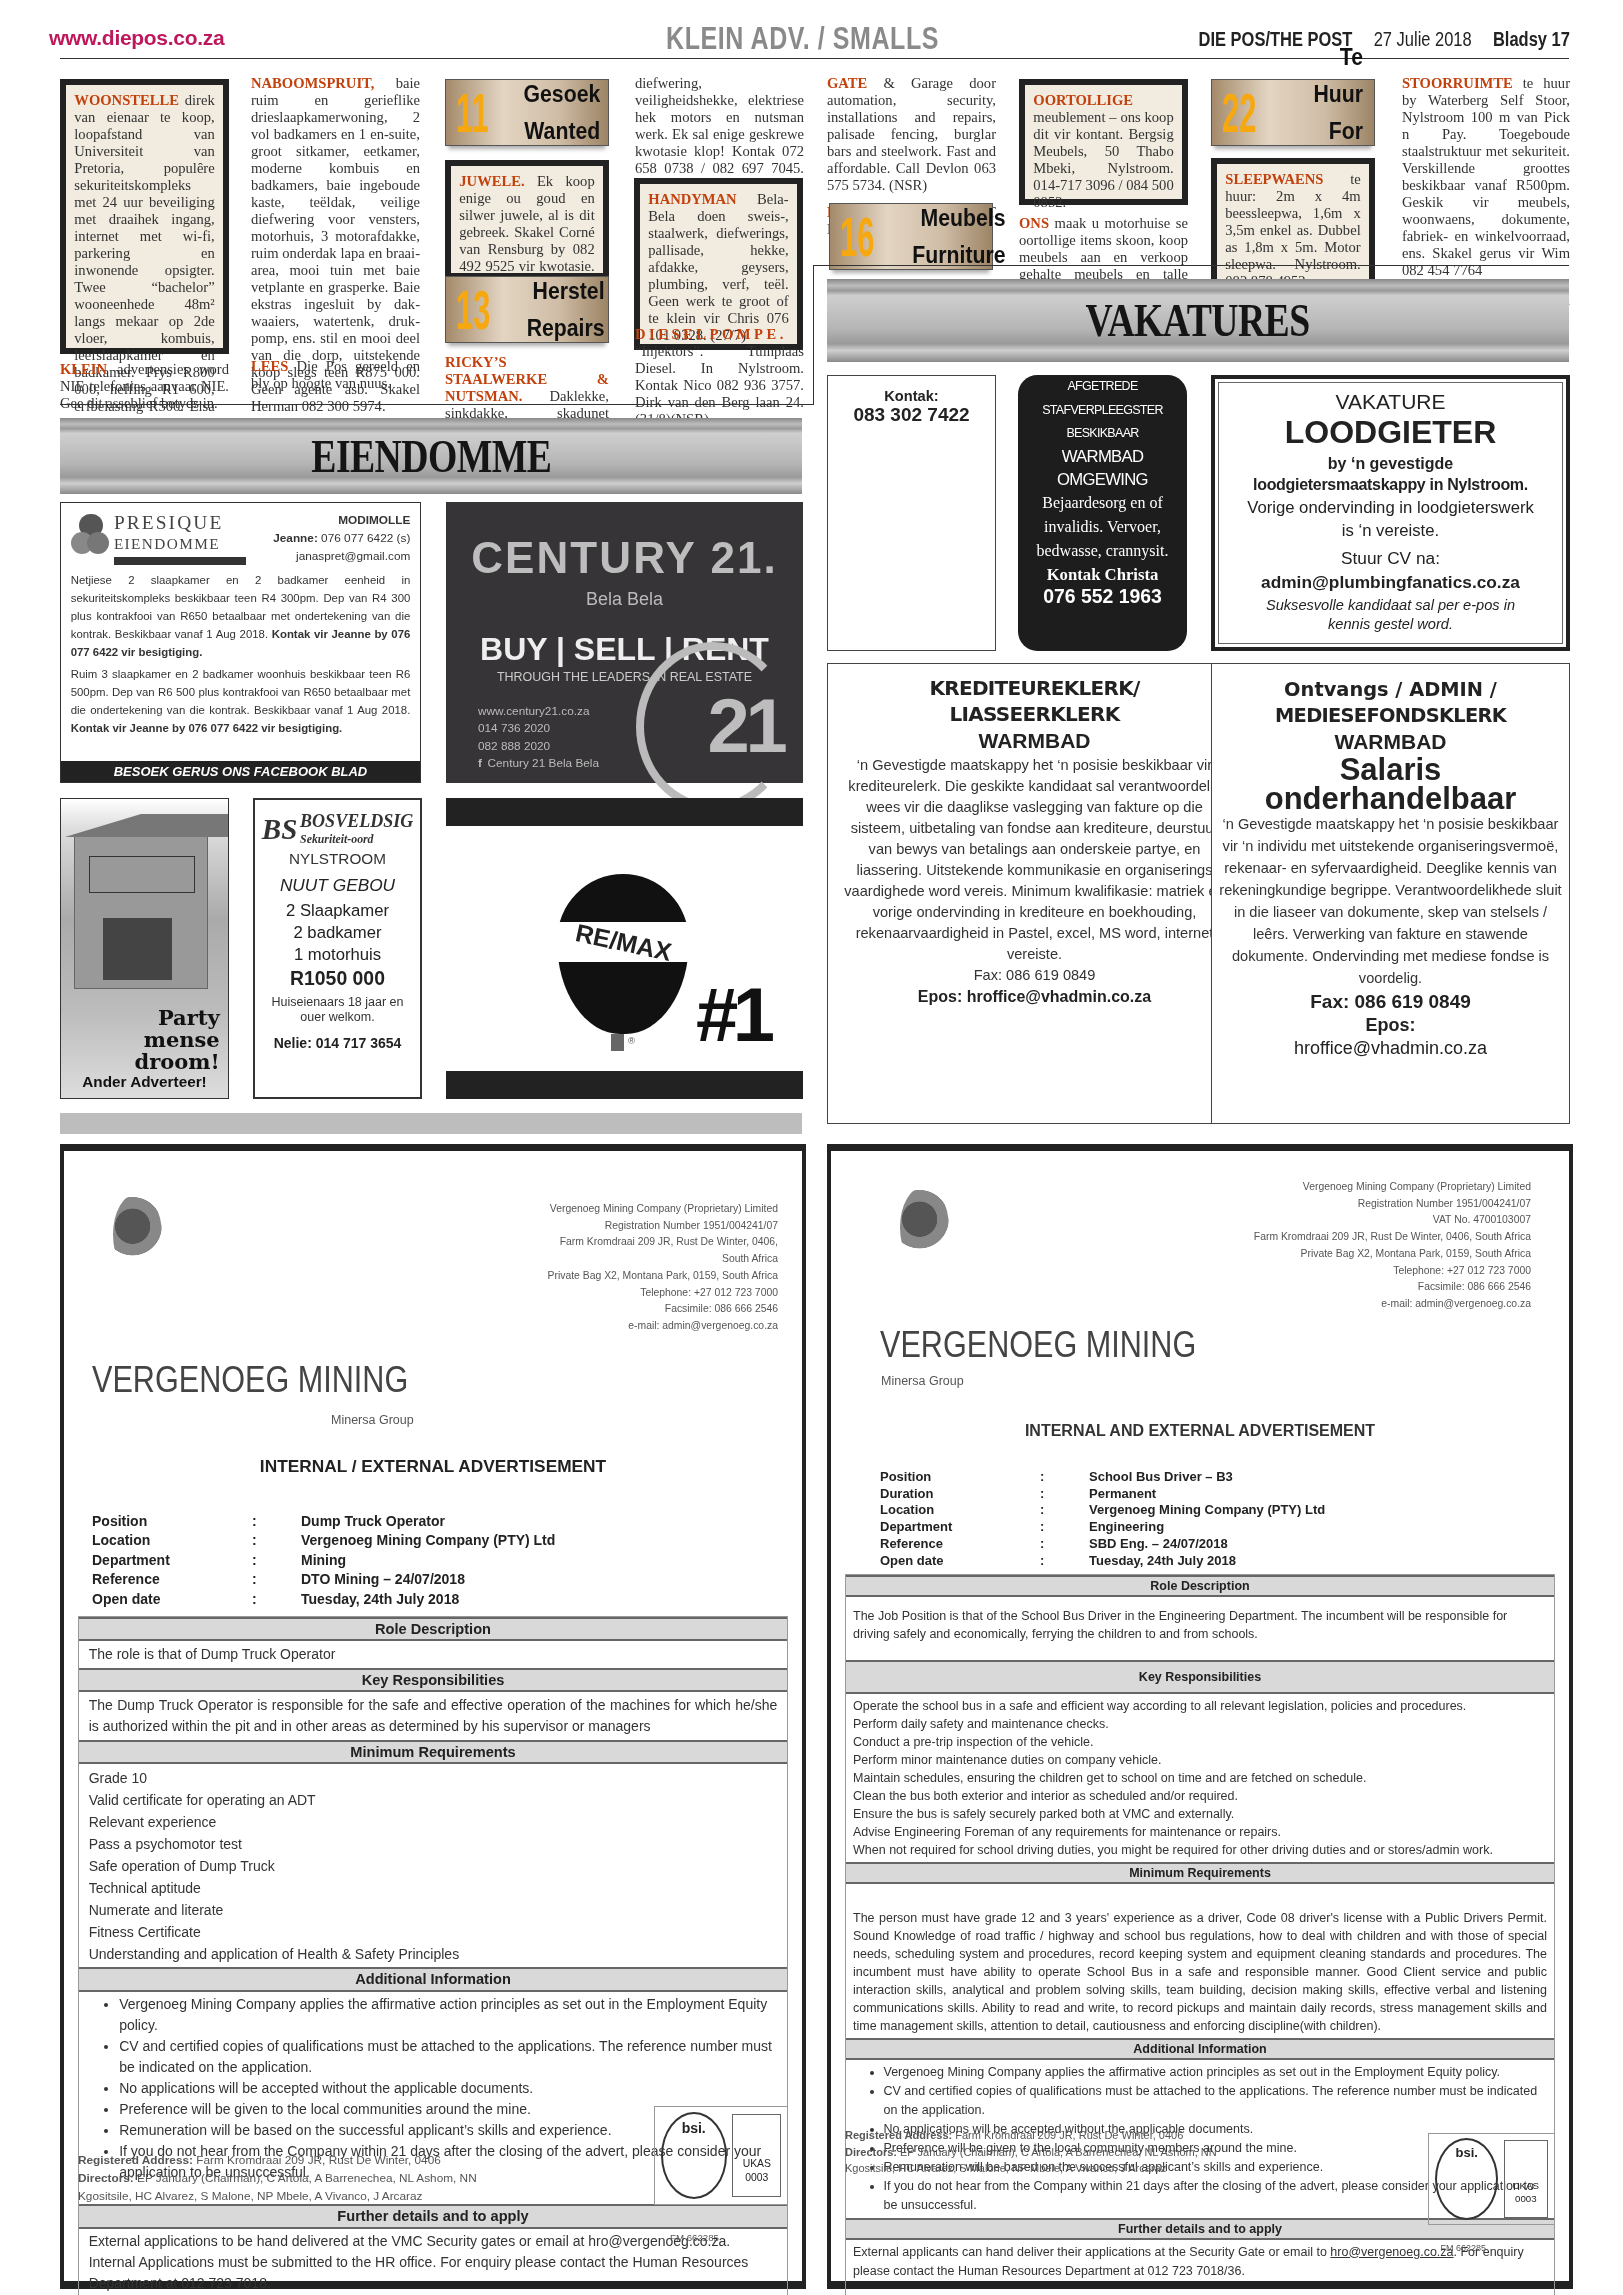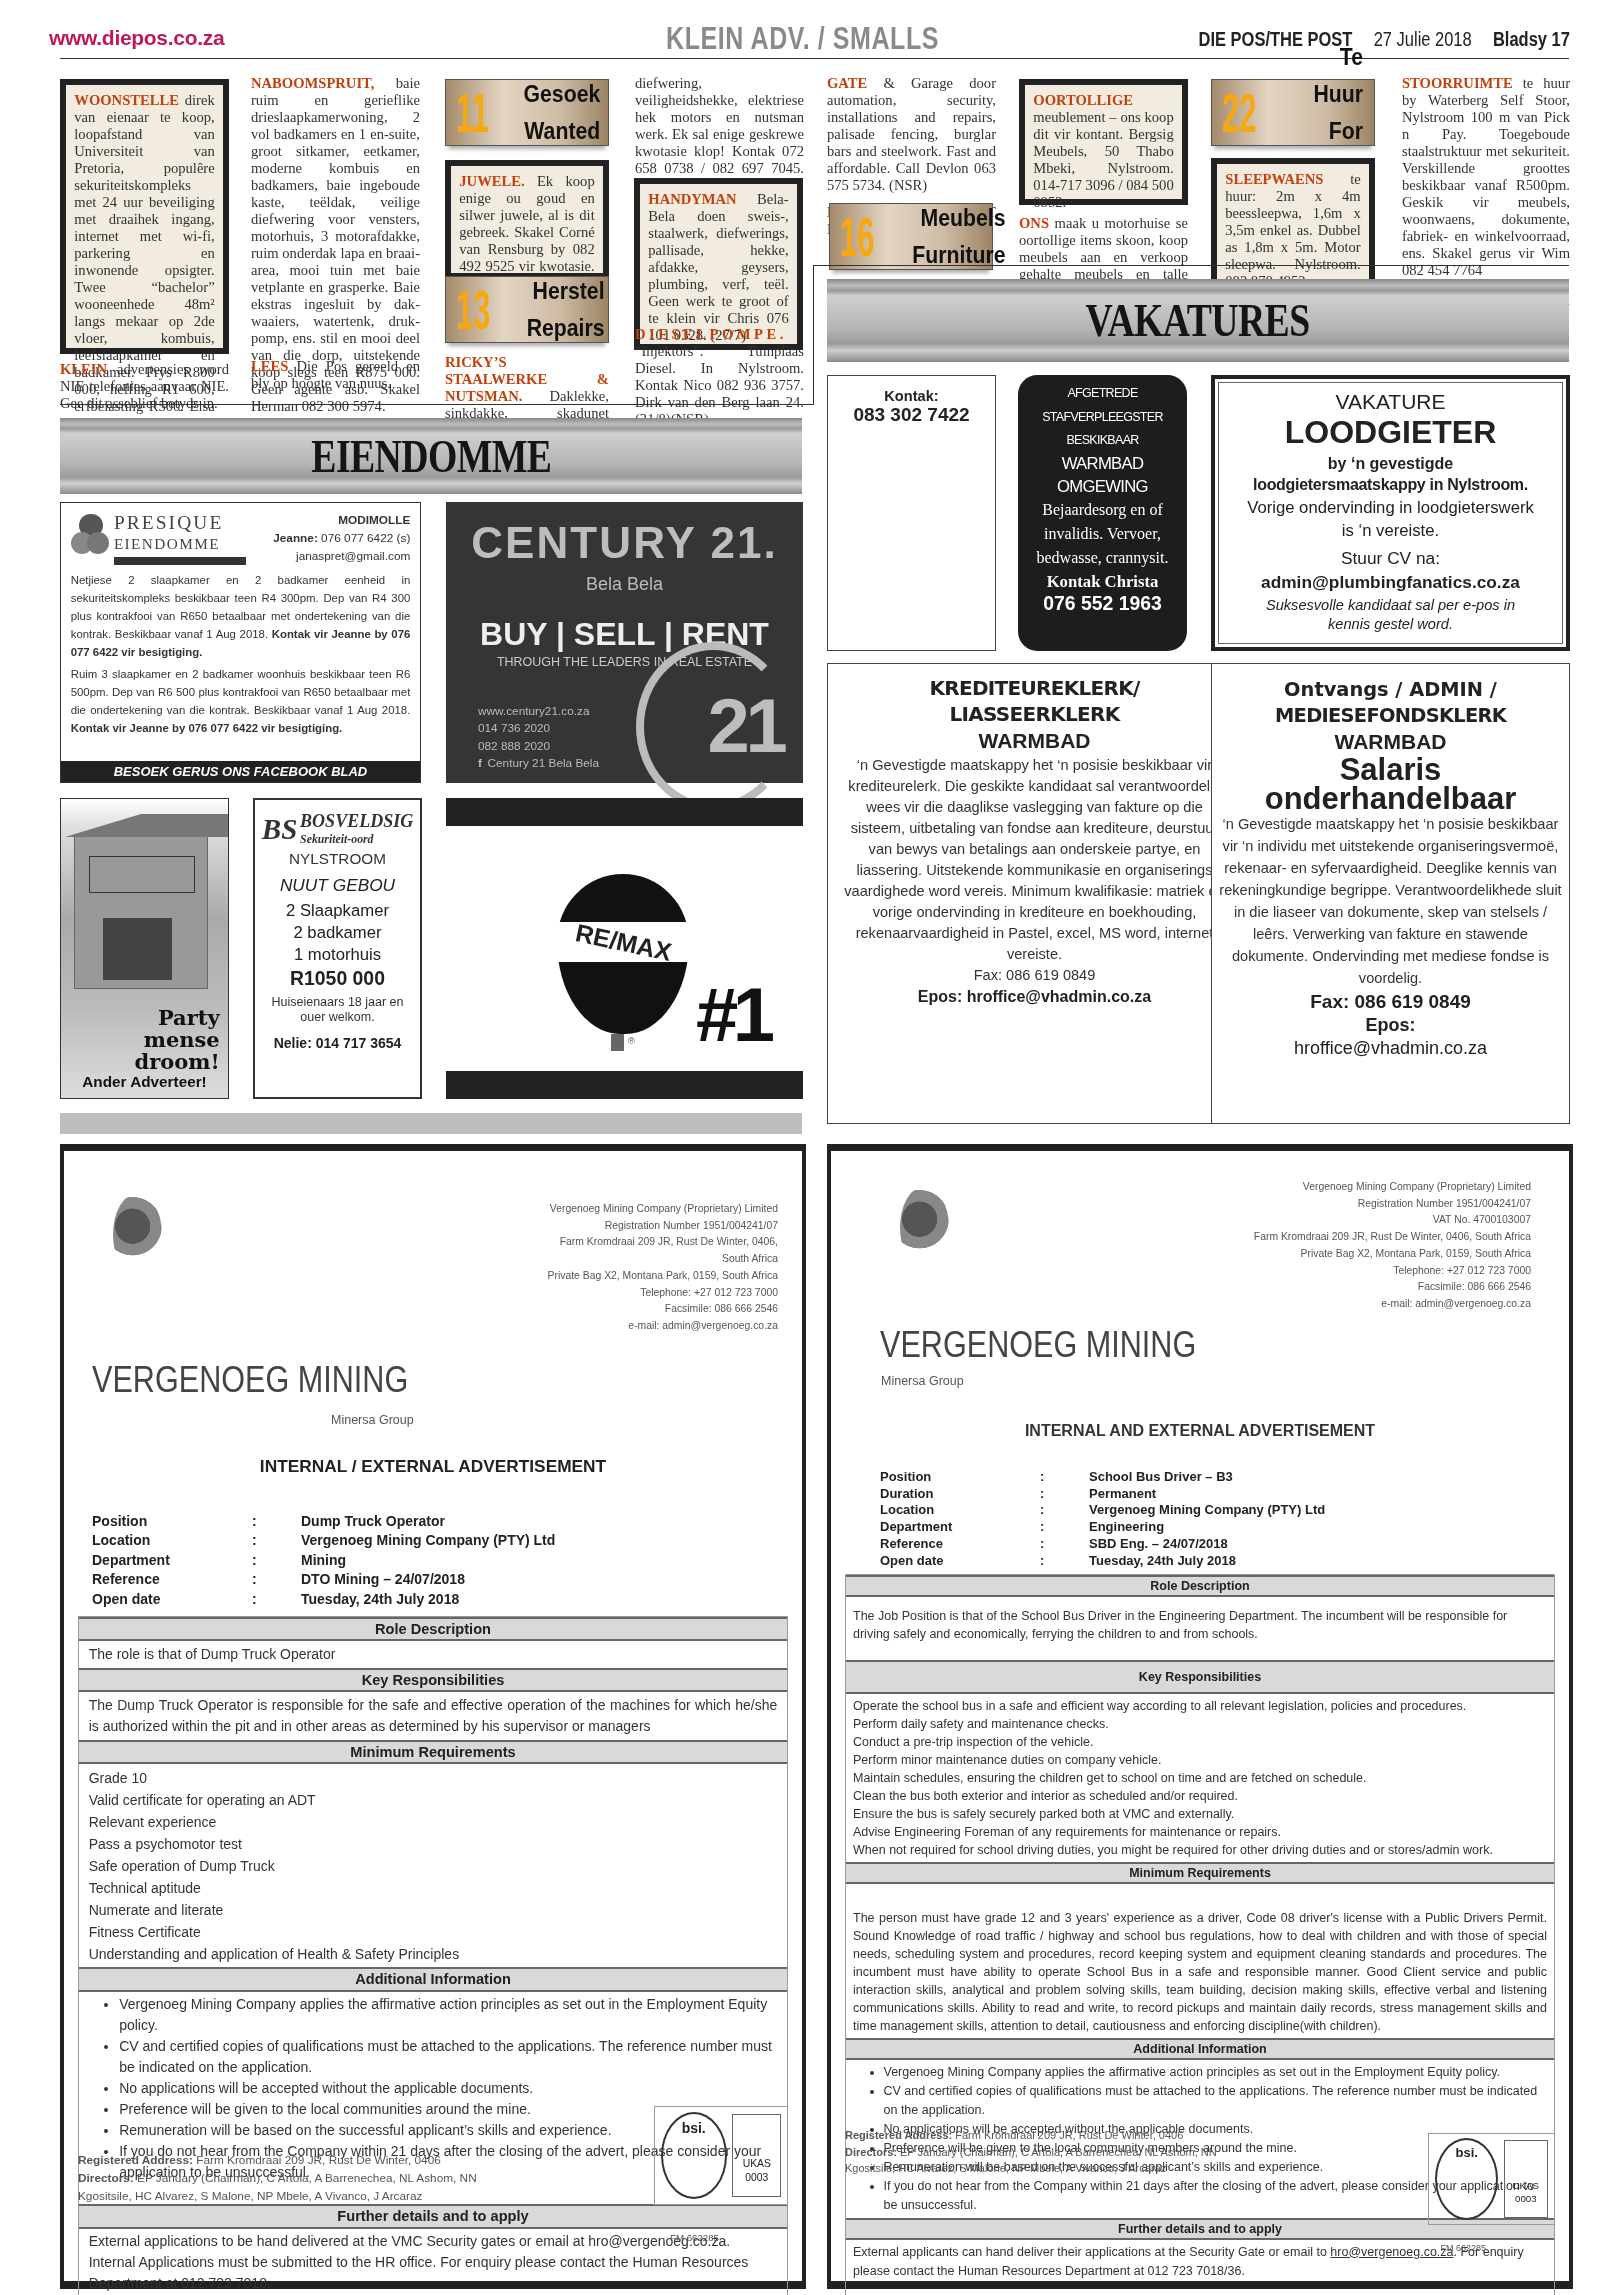--- a/index.html
+++ b/index.html
@@ -146,21 +146,21 @@
     </div>
   </div>
   <div style="padding:5.6px 9.7px;font-size:11.4px;line-height:18px;text-align:justify;color:#333;">
     <p style="margin:0 0 4.2px 0;"><span>Netjiese 2 slaapkamer en 2 badkamer eenheid in sekuriteitskompleks beskikbaar teen R4 300pm. Dep van R4 300 plus kontrakfooi van R650 betaalbaar met ondertekening van die kontrak. Beskikbaar vanaf 1 Aug 2018.</span> <b>Kontak vir Jeanne by 076 077 6422 vir besigtiging.</b></p>
     <p style="margin:0;"><span>Ruim 3 slaapkamer en 2 badkamer woonhuis beskikbaar teen R6 500pm. Dep van R6 500 plus kontrakfooi van R650 betaalbaar met die ondertekening van die kontrak. Beskikbaar vanaf 1 Aug 2018.</span> <b>Kontak vir Jeanne by 076 077 6422 vir besigtiging.</b></p>
   </div>
   <div class="abs" style="left:0;right:0;bottom:0;height:21px;background:#222;color:#fff;font-weight:bold;font-style:italic;font-size:13px;text-align:center;line-height:21px;">BESOEK GERUS ONS FACEBOOK BLAD</div>
 </div>
 
 <div class="abs ad c21" style="left:446px;top:502px;width:357px;height:281px;">
-  <div style="font-size:44px;font-weight:bold;letter-spacing:2.1px;padding-top:16px;color:#bdbdbd;">CENTURY 21.</div>
+  <div style="font-size:44px;font-weight:bold;letter-spacing:2.1px;padding-top:31px;color:#bdbdbd;">CENTURY 21.</div>
   <div style="font-size:18px;margin-top:5.6px;color:#bbb;">Bela Bela</div>
   <div style="font-size:32px;font-weight:bold;margin-top:21px;color:#eee;">BUY | SELL | RENT</div>
   <div style="font-size:12.5px;margin-top:2.8px;color:#ccc;">THROUGH THE LEADERS IN REAL ESTATE</div>
   <div style="position:absolute;left:32px;top:201px;text-align:left;font-size:11.8px;line-height:17.3px;color:#bbb;">
     <div>www.century21.co.za</div>
     <div>014 736 2020</div>
     <div>082 888 2020</div>
     <div><span style="font-weight:bold;margin-right:5.6px;">f</span><span>Century 21 Bela Bela</span></div>
   </div>
   <div style="position:absolute;right:12.5px;bottom:-28px;width:139px;height:153px;border:8.3px solid #bbb;border-right-color:transparent;border-radius:50%;"></div>
@@ -210,21 +210,21 @@
   <div style="position:absolute;left:182px;top:237px;font-size:9.7px;color:#555;">®</div>
   <div style="position:absolute;left:250px;top:173px;font-size:76px;font-weight:bold;color:#111;letter-spacing:-5.6px;">#1</div>
 </div>
 <div class="abs" style="left:60px;top:1113px;width:742px;height:21px;background:#bdbdbd;"></div>
 
 <div class="abs ad" style="left:827px;top:375px;width:169px;height:276px;border:1.4px solid #444;background:#fff;color:#222;padding-top:8.3px;">
   <div style="font-size:14.6px;font-weight:bold;margin-top:4.2px;">Kontak:</div>
   <div style="font-size:19px;font-weight:bold;">083 302 7422</div>
 </div>
 
-<div class="abs ad" style="left:1018px;top:375px;width:169px;height:276px;background:#1d1d1d;border-radius:19.4px;color:#fff;padding-top:7px;">
+<div class="abs ad" style="left:1018px;top:375px;width:169px;height:276px;background:#1d1d1d;border-radius:19.4px;color:#fff;">
   <div style="font-size:12.5px;line-height:23.6px;letter-spacing:-0.7px;">AFGETREDE</div>
   <div style="font-size:12.5px;line-height:23.6px;letter-spacing:-0.7px;">STAFVERPLEEGSTER</div>
   <div style="font-size:12.5px;line-height:23.6px;letter-spacing:-0.7px;">BESKIKBAAR</div>
   <div style="font-size:16.7px;line-height:22px;letter-spacing:-0.7px;">WARMBAD</div>
   <div style="font-size:16.7px;line-height:23.6px;letter-spacing:-0.7px;">OMGEWING</div>
   <div style="font-family:'Liberation Serif',serif;font-size:16px;line-height:23.6px;padding:0 7px;">Bejaardesorg en of invalidis. Vervoer, bedwasse, crannysit.</div>
   <div style="font-family:'Liberation Serif',serif;font-weight:bold;font-size:16.7px;margin-top:2.8px;">Kontak Christa</div>
   <div style="font-size:19.4px;font-weight:bold;">076 552 1963</div>
 </div>
 

